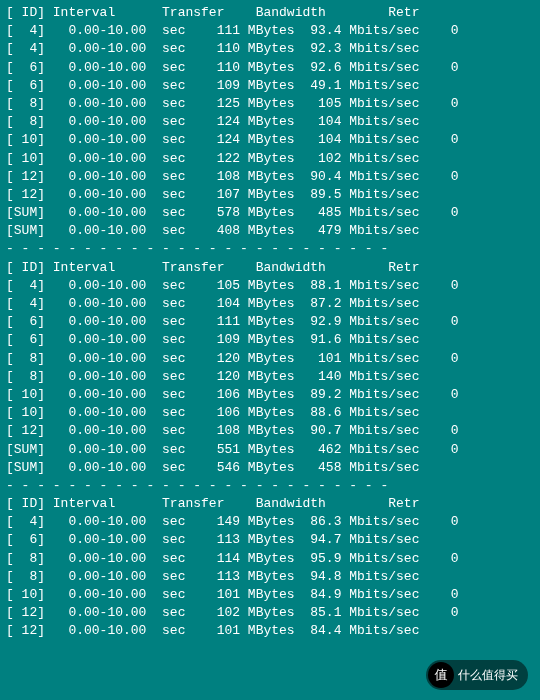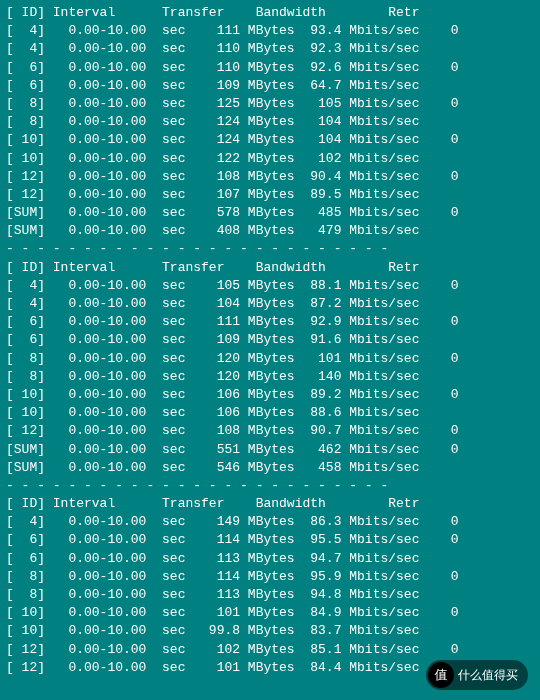--- a/index.html
+++ b/index.html
@@ -36,21 +36,21 @@
     }
   </style>
 </head>
 <body>
 
 <div id="out">
     <div class="line">[ ID] Interval      Transfer    Bandwidth        Retr</div>
     <div class="line">[  4]   0.00-10.00  sec    111 MBytes  93.4 Mbits/sec    0</div>
     <div class="line">[  4]   0.00-10.00  sec    110 MBytes  92.3 Mbits/sec</div>
     <div class="line">[  6]   0.00-10.00  sec    110 MBytes  92.6 Mbits/sec    0</div>
-    <div class="line">[  6]   0.00-10.00  sec    109 MBytes  64.7 Mbits/sec</div>
+    <div class="line">[  6]   0.00-10.00  sec    109 MBytes  49.1 Mbits/sec</div>
     <div class="line">[  8]   0.00-10.00  sec    125 MBytes   105 Mbits/sec    0</div>
     <div class="line">[  8]   0.00-10.00  sec    124 MBytes   104 Mbits/sec</div>
     <div class="line">[ 10]   0.00-10.00  sec    124 MBytes   104 Mbits/sec    0</div>
     <div class="line">[ 10]   0.00-10.00  sec    122 MBytes   102 Mbits/sec</div>
     <div class="line">[ 12]   0.00-10.00  sec    108 MBytes  90.4 Mbits/sec    0</div>
     <div class="line">[ 12]   0.00-10.00  sec    107 MBytes  89.5 Mbits/sec</div>
     <div class="line">[SUM]   0.00-10.00  sec    578 MBytes   485 Mbits/sec    0</div>
     <div class="line">[SUM]   0.00-10.00  sec    408 MBytes   479 Mbits/sec</div>
     <div class="sep">- - - - - - - - - - - - - - - - - - - - - - - - -</div>
     <div class="line">[ ID] Interval      Transfer    Bandwidth        Retr</div>
@@ -61,26 +61,24 @@
     <div class="line">[  8]   0.00-10.00  sec    120 MBytes   101 Mbits/sec    0</div>
     <div class="line">[  8]   0.00-10.00  sec    120 MBytes   140 Mbits/sec</div>
     <div class="line">[ 10]   0.00-10.00  sec    106 MBytes  89.2 Mbits/sec    0</div>
     <div class="line">[ 10]   0.00-10.00  sec    106 MBytes  88.6 Mbits/sec</div>
     <div class="line">[ 12]   0.00-10.00  sec    108 MBytes  90.7 Mbits/sec    0</div>
     <div class="line">[SUM]   0.00-10.00  sec    551 MBytes   462 Mbits/sec    0</div>
     <div class="line">[SUM]   0.00-10.00  sec    546 MBytes   458 Mbits/sec</div>
     <div class="sep">- - - - - - - - - - - - - - - - - - - - - - - - -</div>
     <div class="line">[ ID] Interval      Transfer    Bandwidth        Retr</div>
     <div class="line">[  4]   0.00-10.00  sec    149 MBytes  86.3 Mbits/sec    0</div>
-    <div class="line">[  6]   0.00-10.00  sec    114 MBytes  95.5 Mbits/sec    0</div>
     <div class="line">[  6]   0.00-10.00  sec    113 MBytes  94.7 Mbits/sec</div>
     <div class="line">[  8]   0.00-10.00  sec    114 MBytes  95.9 Mbits/sec    0</div>
     <div class="line">[  8]   0.00-10.00  sec    113 MBytes  94.8 Mbits/sec</div>
     <div class="line">[ 10]   0.00-10.00  sec    101 MBytes  84.9 Mbits/sec    0</div>
-    <div class="line">[ 10]   0.00-10.00  sec   99.8 MBytes  83.7 Mbits/sec</div>
     <div class="line">[ 12]   0.00-10.00  sec    102 MBytes  85.1 Mbits/sec    0</div>
     <div class="line">[ 12]   0.00-10.00  sec    101 MBytes  84.4 Mbits/sec</div>
   </div>
 
 <div class="badge">
   <div class="circle">值</div>
   <span>什么值得买</span>
 </div>
 
 </body></html>

